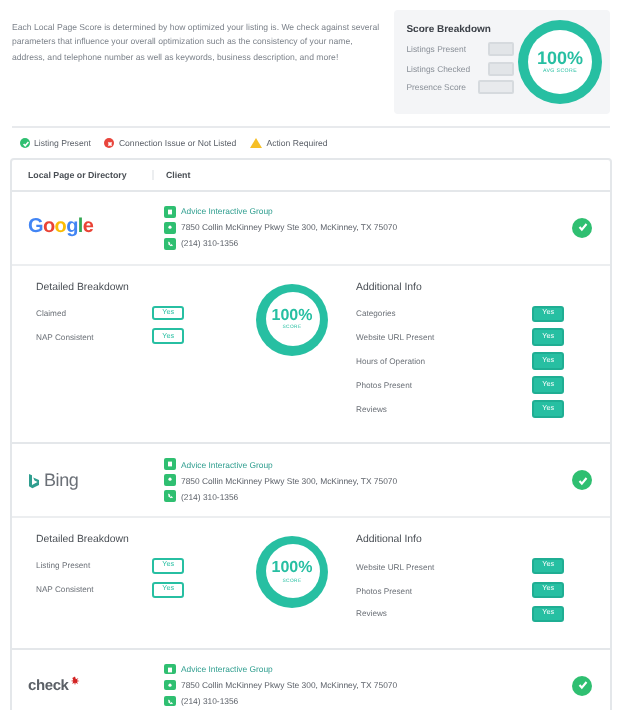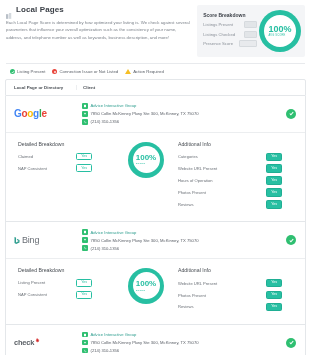--- a/index.html
+++ b/index.html
@@ -51,21 +51,21 @@
     width: 42px; height: 42px; border-radius: 50%;
     background:
       conic-gradient(#27bfa2 0turn 1turn);
     display: flex; align-items: center; justify-content: center;
     position: relative; flex: 0 0 auto;
   }
   .donut::after {
     content:""; position:absolute; width: 32px; height: 32px;
     border-radius:50%; background:#ffffff;
   }
-  .donut-inner { position: relative; z-index: 2; text-align: left; }
+  .donut-inner { position: relative; z-index: 2; text-align: center; }
   .donut-pct { font-size: 9px; font-weight: bold; color: #27bfa2; line-height: 1; }
   .donut-sub { font-size: 2.6px; color: #27bfa2; letter-spacing: .2px; margin-top: .5px; }
 
   
   .legend {
     display: flex; align-items: center; gap: 7px;
     border-top: 1px solid #e8eaed;
     margin: 6px 6px 0 6px; padding: 5px 0 5px 4px;
   }
   .legend-item { display: flex; align-items: center; gap: 2px; }
@@ -171,29 +171,20 @@
   .yelp-logo { display:flex; align-items: flex-start; gap:1px; }
   .yelp-word { font-size: 7.5px; font-weight: bold; color: #5b6066; letter-spacing: -.2px; }
 </style>
 </head>
 <body>
 
 <div class="page">
 
   <div class="header">
     <div class="header-left">
-      <div class="title-row">
-        <span class="title-icon">
-          <svg viewBox="0 0 12 12" width="7" height="7">
-            <rect x="0" y="2" width="4" height="8" fill="#b9c0c8"></rect>
-            <rect x="5" y="0" width="4" height="10" fill="#d4d9de"></rect>
-          </svg>
-        </span>
-        <span class="page-title">Local Pages</span>
-      </div>
       <div class="intro">Each Local Page Score is determined by how optimized your listing is. We check against several parameters that influence your overall optimization such as the consistency of your name, address, and telephone number as well as keywords, business description, and more!</div>
     </div>
 
     <div class="score-panel">
       <div>
         <div class="sb-title">Score Breakdown</div>
         <div class="sb-row">
           <span class="sb-label">Listings Present</span>
           <span class="sb-chip"></span>
         </div>

